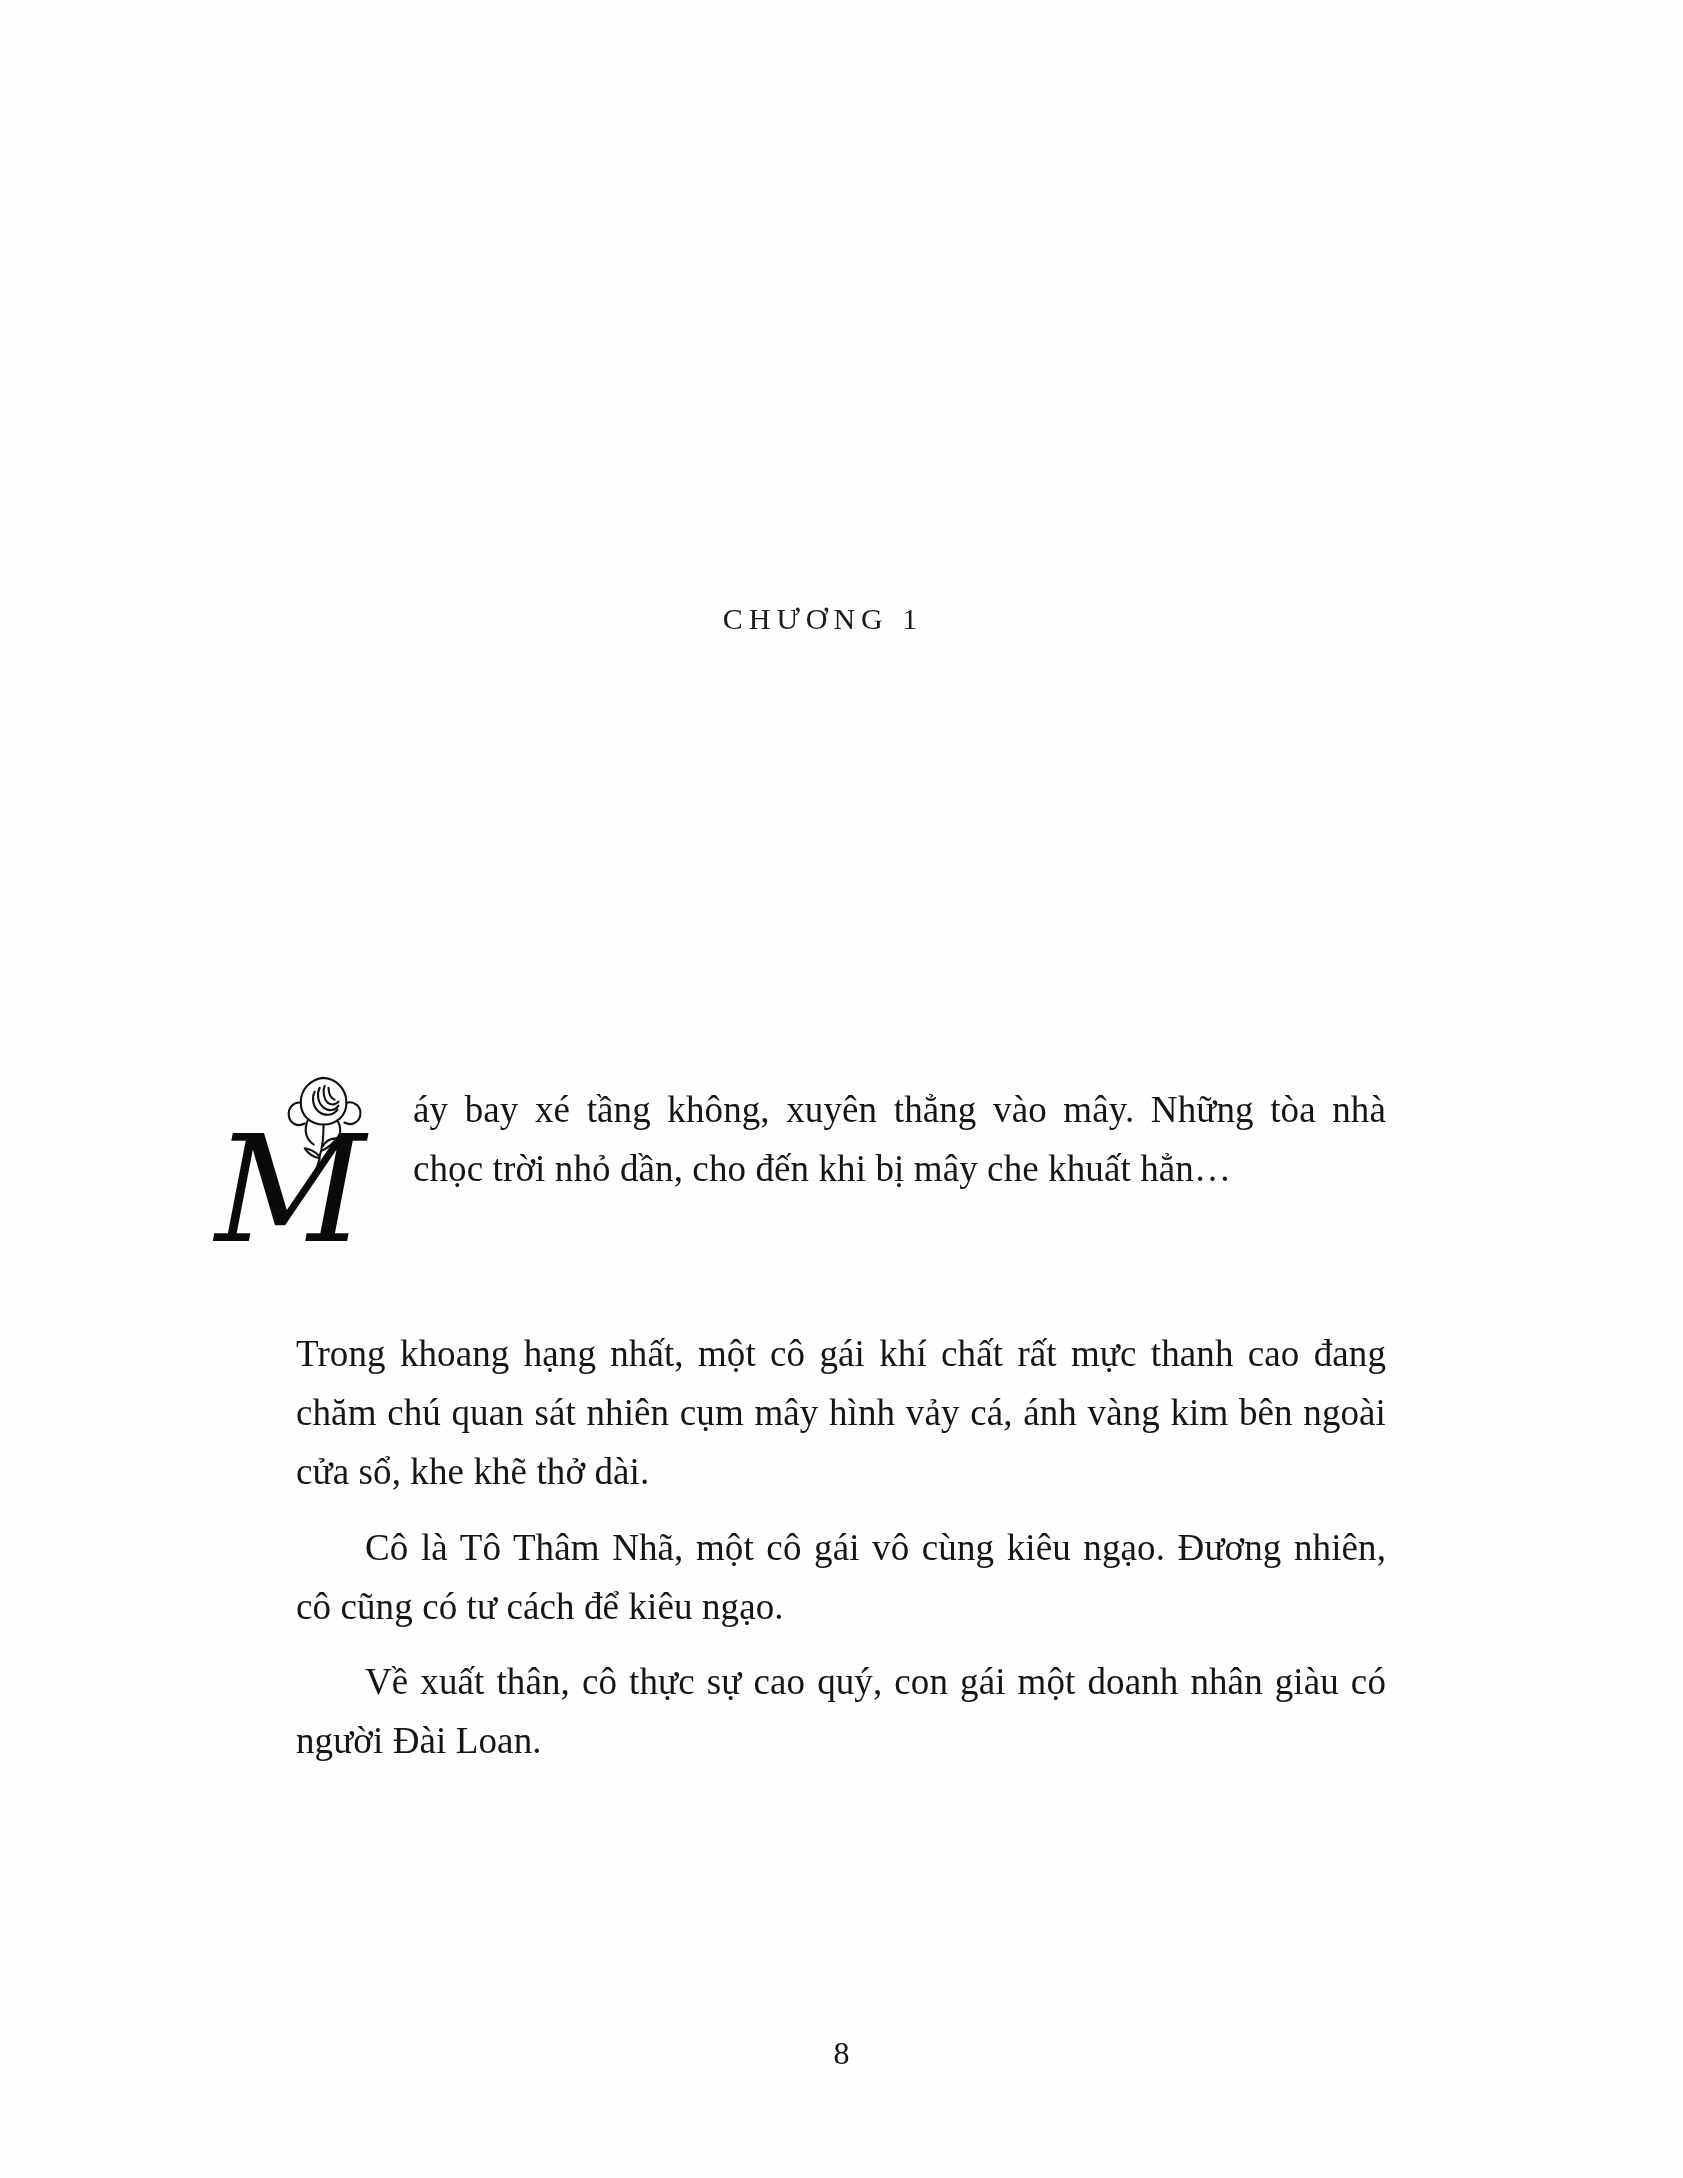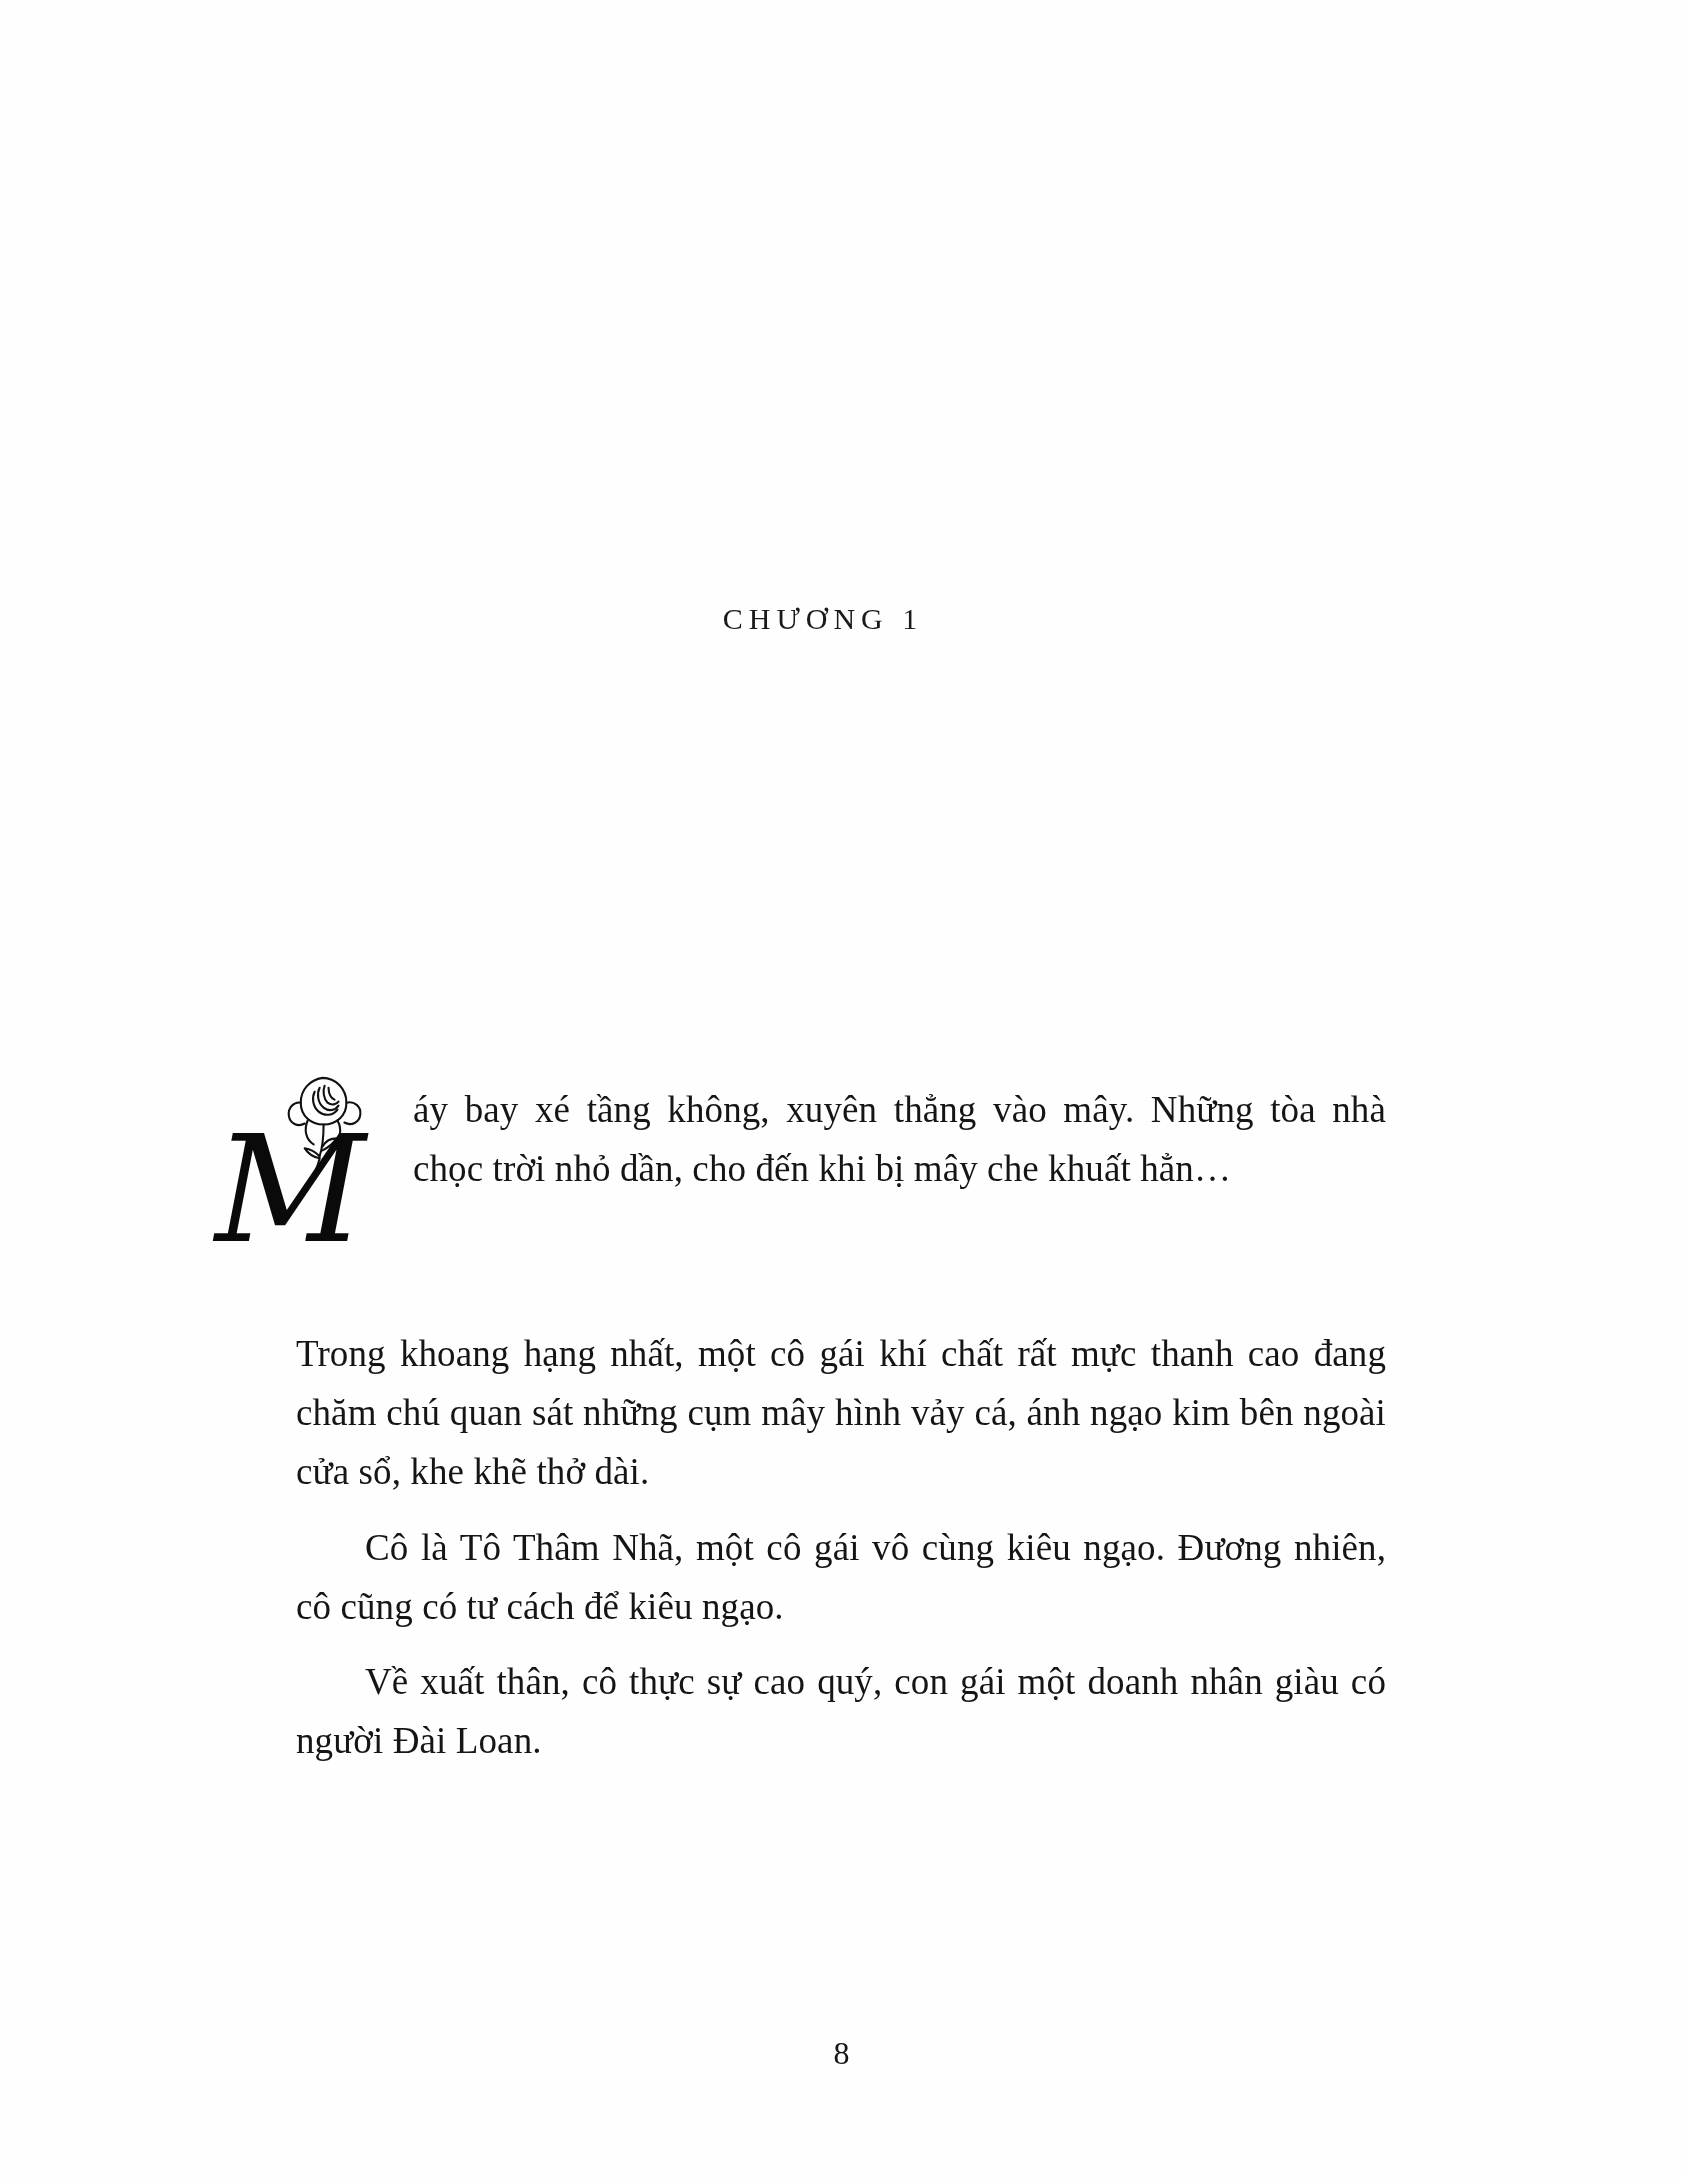--- a/index.html
+++ b/index.html
@@ -154,21 +154,21 @@
             <path d="M52 99 C48 95 43 92 37 91 C41 97 46 100 52 101"></path>
             <path d="M55 93 C61 90 66 86 69 81 C63 81 58 84 55 89"></path>
             <path d="M52 101 C50 110 47 116 43 121"></path>
           </g>
         </svg>
         <span class="dropcap-letter">M</span>
       </div>
       <p class="first-par">áy bay xé tầng không, xuyên thẳng vào mây. Những tòa nhà chọc trời nhỏ dần, cho đến khi bị mây che khuất hẳn…</p>
     </div>
 
-    <p>Trong khoang hạng nhất, một cô gái khí chất rất mực thanh cao đang chăm chú quan sát những cụm mây hình vảy cá, ánh ngạo kim bên ngoài cửa sổ, khe khẽ thở dài.</p>
+    <p>Trong khoang hạng nhất, một cô gái khí chất rất mực thanh cao đang chăm chú quan sát nhiên cụm mây hình vảy cá, ánh vàng kim bên ngoài cửa sổ, khe khẽ thở dài.</p>
     <p>Cô là Tô Thâm Nhã, một cô gái vô cùng kiêu ngạo. Đương nhiên, cô cũng có tư cách để kiêu ngạo.</p>
     <p>Về xuất thân, cô thực sự cao quý, con gái một doanh nhân giàu có người Đài Loan.</p>
   </div>
 
   <div class="folio">8</div>
 
 </div>
 
 
 </body></html>

